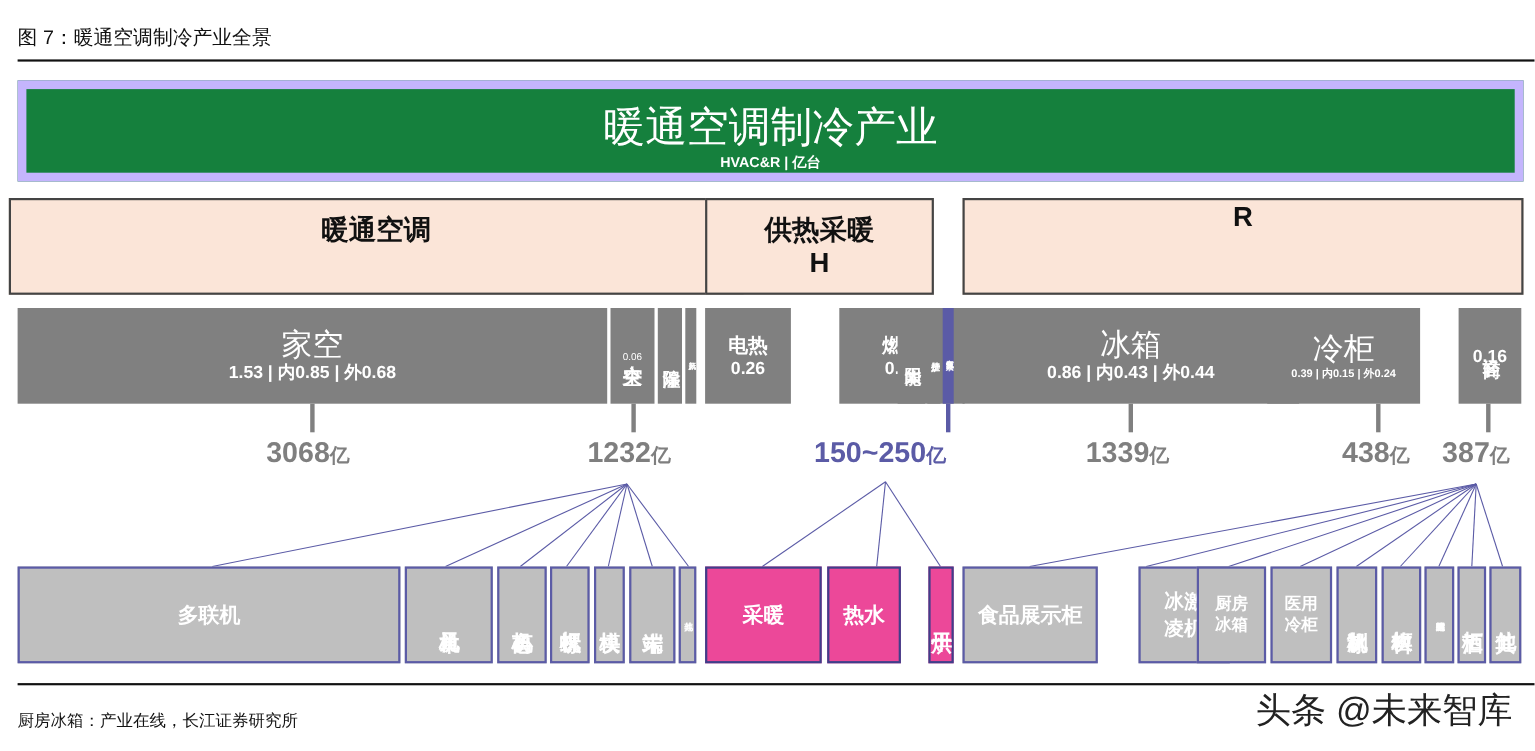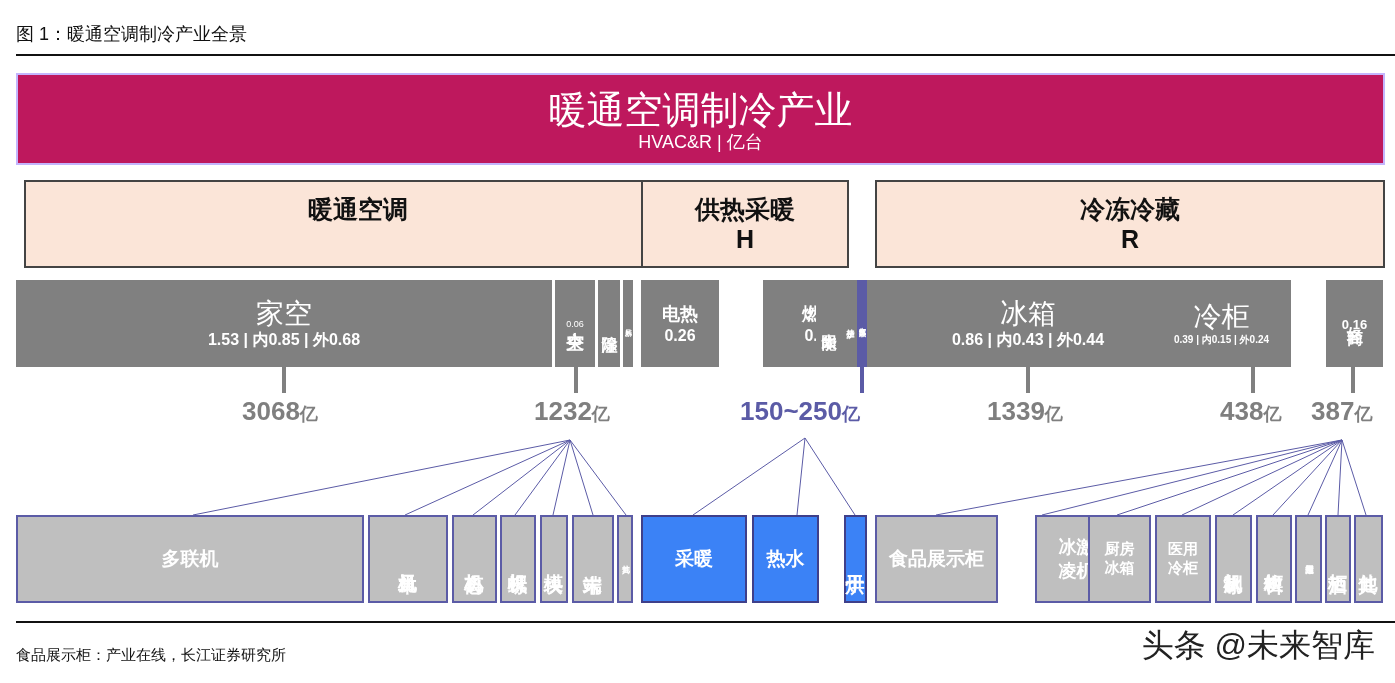--- a/index.html
+++ b/index.html
@@ -1,63 +1,62 @@
 <!DOCTYPE html>
 <html><head>
 <meta charset="utf-8">
 <style>
   html,body{margin:0;padding:0;background:#fff;}
   body{width:1395px;height:683px;position:relative;overflow:hidden;font-family:"Liberation Sans","DejaVu Sans",sans-serif;}
   .abs{position:absolute;box-sizing:border-box;}
   .fig-title{left:16px;top:22px;font-size:18px;color:#111;}
   .rule{left:16px;right:0;height:2px;background:#111;}
-  .banner{left:16px;top:73px;width:1369px;height:92px;background:#be185d;border:2px solid #c4b5fd;color:#fff;text-align:center;}
+  .banner{left:16px;top:73px;width:1369px;height:92px;background:#15803d;border:8px solid #c4b5fd;color:#fff;text-align:center;}
   .banner .t1{font-size:38px;margin-top:14px;line-height:42px;}
-  .banner .t2{font-size:18px;font-weight:normal;line-height:22px;}
+  .banner .t2{font-size:13px;font-weight:bold;line-height:22px;}
   .cat{top:180px;height:88px;background:#fbe5d8;border:2px solid #444;text-align:center;color:#111;font-weight:bold;}
   .cat .c1{font-size:25px;margin-top:12px;line-height:30px;}
   .cat .c2{font-size:25px;line-height:30px;}
   .seg{top:280px;height:87px;background:#808080;color:#fff;text-align:center;display:flex;flex-direction:column;justify-content:center;align-items:center;font-weight:bold;}
   .seg.blue{background:#5b5ba6;}
   .seg .n{font-size:28px;font-weight:normal;line-height:32px;}
   .seg .v{font-size:16px;line-height:20px;}
   .seg .vs{font-size:9px;line-height:11px;}
   .seg .vert{writing-mode:vertical-rl;text-orientation:upright;letter-spacing:1px;}
   .stem{width:4px;height:26px;background:#808080;top:367px;}
   .stem.blue{background:#5b5ba6;}
   .val{top:396px;font-size:26px;font-weight:bold;color:#7f7f7f;white-space:nowrap;}
   .val.blue{color:#5b5ba6;}
   .val small{font-size:18px;font-weight:bold;}
   .sub{top:515px;height:88px;background:#bfbfbf;border:2px solid #5b5ba6;color:#fff;display:flex;align-items:center;justify-content:center;text-align:center;font-weight:bold;font-size:19px;}
-  .sub.blue{background:#3b82f6;border-color:#3f3f8a;}
+  .sub.blue{background:#ec4899;border-color:#3f3f8a;}
   .sub .vert{writing-mode:vertical-rl;text-orientation:upright;line-height:1;}
   svg.lines{position:absolute;left:0;top:0;pointer-events:none;}
   .source{left:16px;top:646px;font-size:15px;color:#111;}
   .watermark{right:20px;top:624px;font-size:32px;color:#222;}
 </style>
 </head>
 <body>
 
-<div class="abs fig-title">图 1：暖通空调制冷产业全景</div>
+<div class="abs fig-title">图 7：暖通空调制冷产业全景</div>
 <div class="abs rule" style="top:54px"></div>
 
 <div class="abs banner">
   <div class="t1">暖通空调制冷产业</div>
   <div class="t2">HVAC&amp;R | 亿台</div>
 </div>
 
-<div class="abs cat" style="left:24px;width:668px">
+<div class="abs cat" style="left:8px;width:668px">
   <div class="c1">暖通空调</div>
 </div>
 <div class="abs cat" style="left:641px;width:208px">
   <div class="c1">供热采暖</div>
   <div class="c2">H</div>
 </div>
 <div class="abs cat" style="left:875px;width:510px">
-  <div class="c1">冷冻冷藏</div>
   <div class="c2">R</div>
 </div>
 
 <div class="abs seg" style="left:16px;width:536px">
   <div class="n">家空</div>
   <div class="v">1.53 | 内0.85 | 外0.68</div>
 </div>
 <div class="abs seg" style="left:555px;width:40px">
   <div class="vert" style="font-size:18px">央空</div>
   <div class="vs" style="font-weight:normal">0.06</div>
@@ -88,21 +87,21 @@
 <div class="abs seg" style="left:875px;width:306px">
   <div class="n">冰箱</div>
   <div class="v">0.86 | 内0.43 | 外0.44</div>
 </div>
 <div class="abs seg" style="left:1152px;width:139px">
   <div class="n">冷柜</div>
   <div style="font-size:10px">0.39 | 内0.15 | 外0.24</div>
 </div>
 <div class="abs seg" style="left:1326px;width:57px">
   <div class="vert" style="font-size:16px">轻商</div>
-  <div style="font-size:13px">0.16</div>
+  <div style="font-size:16px">0.16</div>
 </div>
 
 <div class="abs stem" style="left:282px"></div>
 <div class="abs stem" style="left:574px"></div>
 <div class="abs stem blue" style="left:860px"></div>
 <div class="abs stem" style="left:1026px"></div>
 <div class="abs stem" style="left:1251px"></div>
 <div class="abs stem" style="left:1351px"></div>
 
 <div class="abs val" style="left:242px"><span>3068</span><small>亿</small></div>
@@ -190,14 +189,14 @@
     <span class="vert">远置式陈列柜</span>
   </div>
 <div class="abs sub" style="left:1325px;width:26px">
     <span class="vert">酒柜</span>
   </div>
 <div class="abs sub" style="left:1354px;width:29px">
     <span class="vert">其他</span>
   </div>
 
 <div class="abs rule" style="top:621px"></div>
-<div class="abs source">食品展示柜：产业在线，长江证券研究所</div>
+<div class="abs source">厨房冰箱：产业在线，长江证券研究所</div>
 <div class="abs watermark">头条 @未来智库</div>
 
 </body></html>

